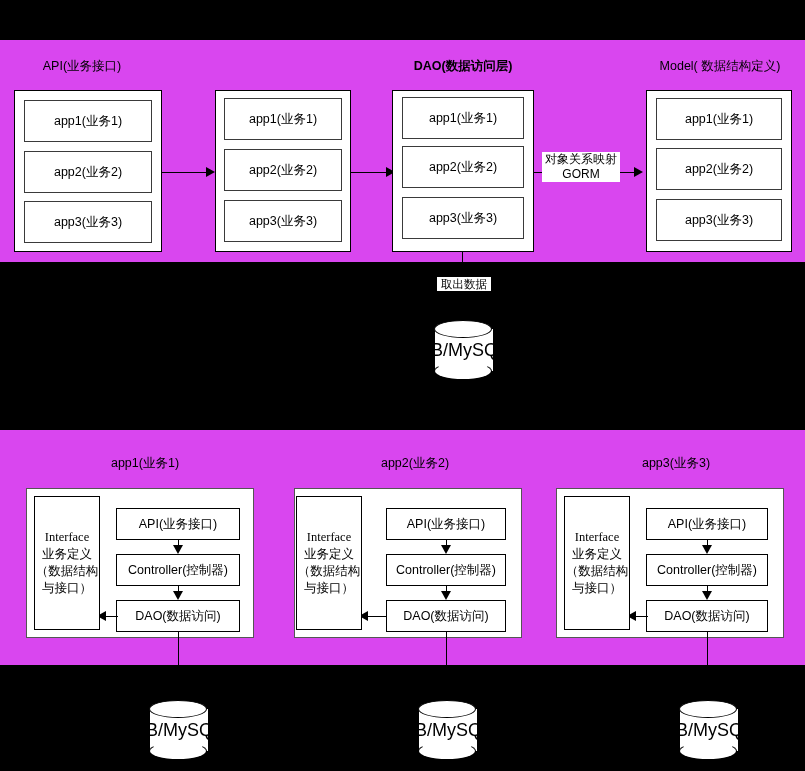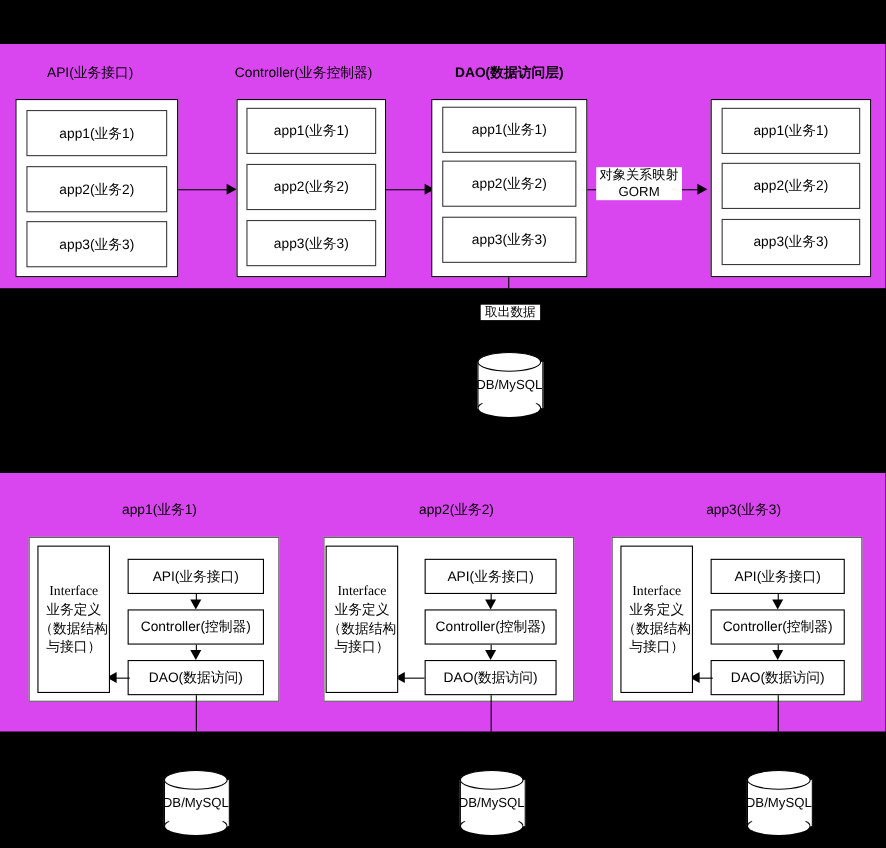--- a/index.html
+++ b/index.html
@@ -31,38 +31,38 @@
               background:#fff;white-space:nowrap;}
 
   .cyl{position:absolute;}
   .cyl .body{position:absolute;left:0;top:9px;width:100%;height:calc(100% - 18px);
              background:#fff;border-left:1.6px solid #000;border-right:1.6px solid #000;}
   .cyl .top{position:absolute;left:0;top:0;width:100%;height:18px;background:#fff;
             border:1.6px solid #000;border-radius:50%;box-sizing:border-box;}
   .cyl .bot{position:absolute;left:0;bottom:0;width:100%;height:18px;background:#fff;
             border:1.6px solid #000;border-radius:50%;box-sizing:border-box;border-top-color:transparent;}
   .cyl .lbl{position:absolute;left:50%;top:50%;transform:translate(-50%,-50%);
-            font-size:12px;white-space:nowrap;z-index:3;color:#000;}
+            font-size:18px;white-space:nowrap;z-index:3;color:#000;}
 
   .grp-title{position:absolute;font-size:12.5px;white-space:nowrap;text-align:center;}
   .grp-box{position:absolute;border:1.6px solid #555;background:#fff;box-sizing:border-box;}
   .iface{position:absolute;border:1.6px solid #000;background:#fff;box-sizing:border-box;
          display:flex;align-items:center;justify-content:center;text-align:center;
          font-size:12.5px;line-height:17px;z-index:2;font-family:Liberation Serif, serif;}
   .layer{position:absolute;border:1.6px solid #000;background:#fff;box-sizing:border-box;
          display:flex;align-items:center;justify-content:center;font-size:12.5px;white-space:nowrap;}
 </style>
 </head>
 <body>
 
 <div class="panel" id="top-panel">
 
   <div class="col-title" style="left:12px;top:18px;width:140px;">API(业务接口)</div>
-  <div class="col-title" style="left:186px;top:18px;width:180px;">Controller(业务控制器)</div>
   <div class="col-title" style="left:383px;top:18px;width:160px;font-weight:bold;">DAO(数据访问层)</div>
+  <div class="col-title" style="left:636px;top:18px;width:168px;">Model( 数据结构定义)</div>
 
   <div class="col-box" style="left:14px;top:50px;width:148px;height:162px;"></div>
   <div class="app-box" style="left:24px;top:60px;width:128px;height:42px;">app1(业务1)</div>
   <div class="app-box" style="left:24px;top:111px;width:128px;height:42px;">app2(业务2)</div>
   <div class="app-box" style="left:24px;top:161px;width:128px;height:42px;">app3(业务3)</div>
 
   <div class="hline" style="left:162px;top:132px;width:46px;"></div>
   <div class="arrow-r" style="left:206px;top:127px;"></div>
 
   <div class="col-box" style="left:215px;top:50px;width:136px;height:162px;"></div>

